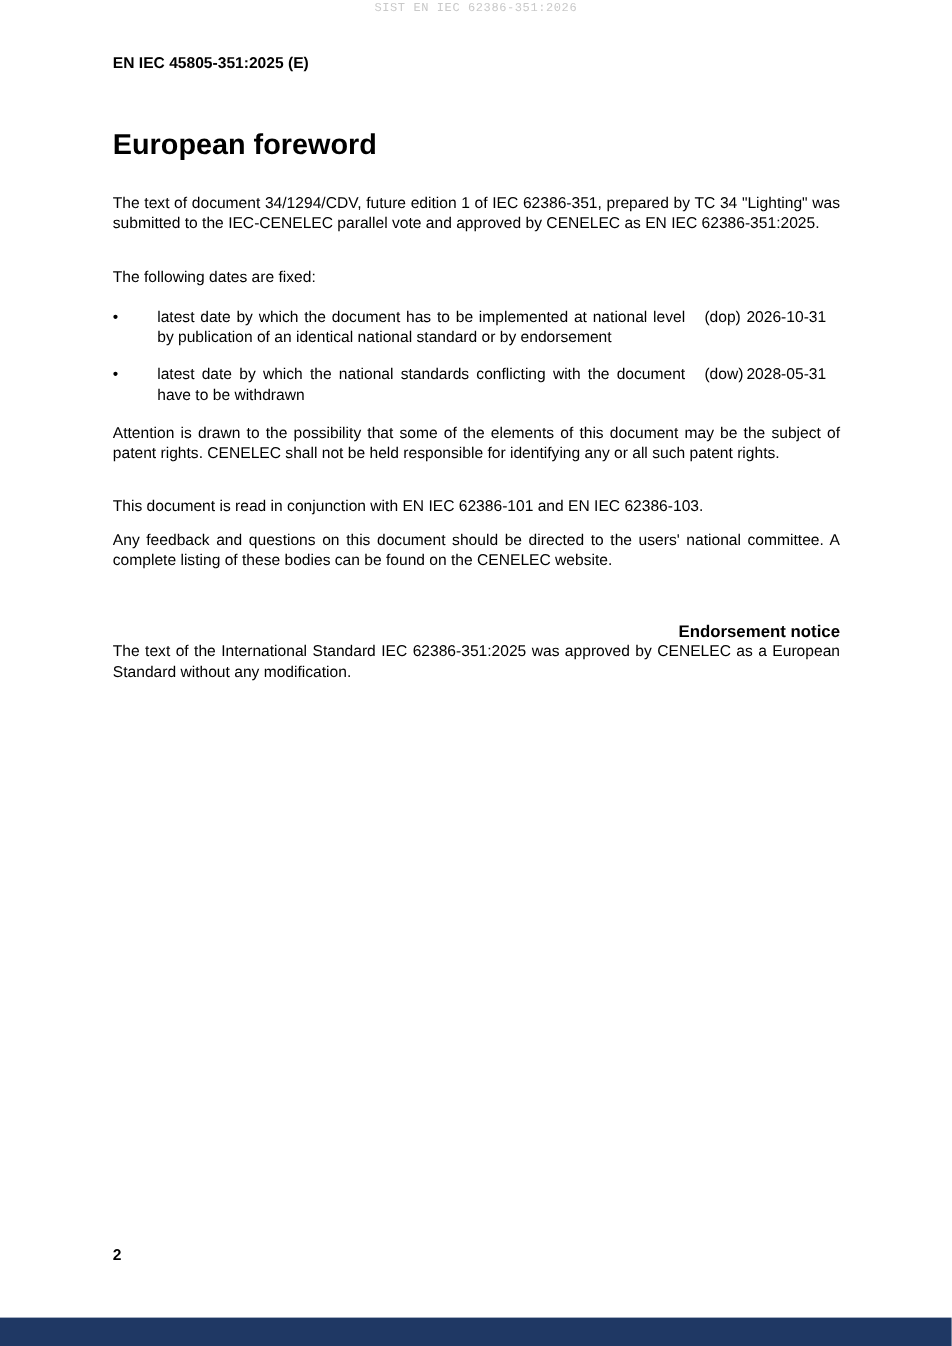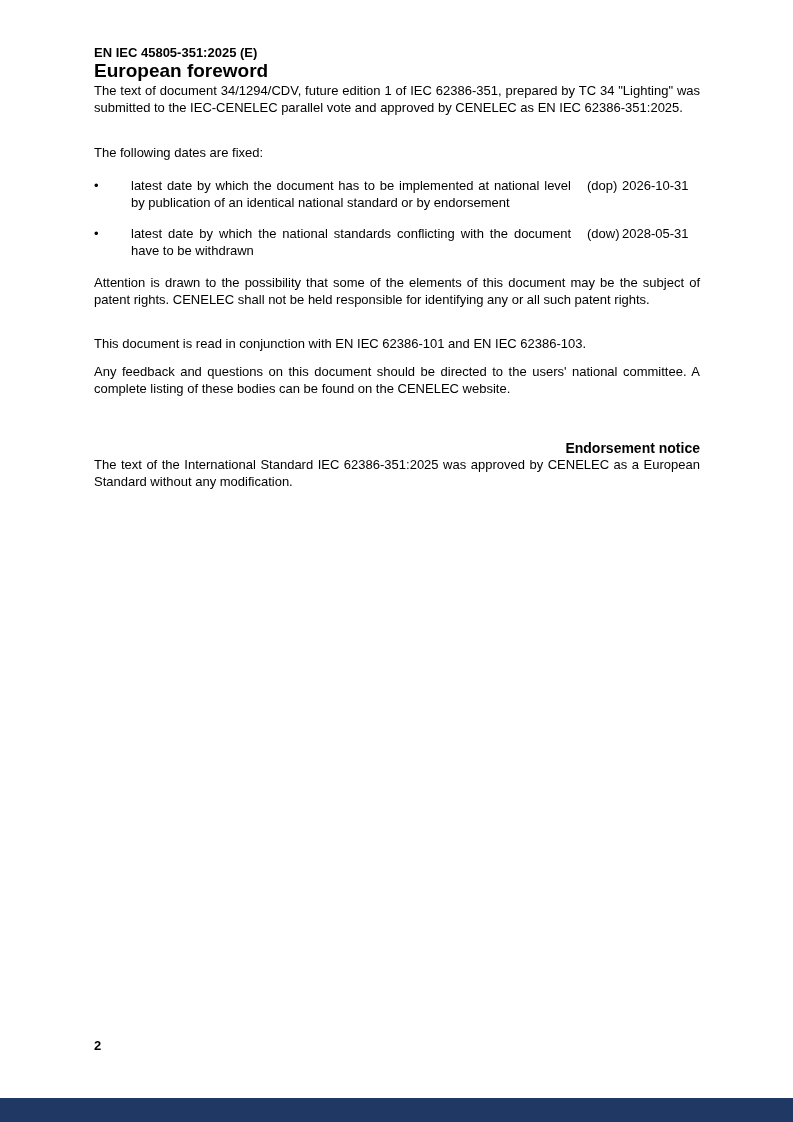--- a/index.html
+++ b/index.html
@@ -34,29 +34,30 @@
     left: 94px;
     top: 0;
     width: 606px;
   }
   .doc-header {
     margin-top: 45px;
     font-size: 13px;
     font-weight: bold;
   }
   .foreword-title {
-    font-size: 19px;
+    margin-top: 47px;
+    font-size: 24px;
     font-weight: bold;
   }
   p.body-text {
     font-size: 13px;
     line-height: 17px;
     text-align: justify;
   }
-  .para1 { }
+  .para1 { margin-top: 25px; }
   .dates-intro { margin-top: 28px; text-align: left; }
   .date-row {
     display: flex;
     align-items: flex-start;
     font-size: 13px;
     line-height: 17px;
   }
   .date-row-1 { margin-top: 16px; }
   .date-row-2 { margin-top: 14px; }
   .date-bullet {
@@ -98,20 +99,21 @@
     width: 100%;
     height: 24px;
     background: #1f3864;
   }
 </style>
 </head>
 <body>
 
 <div class="page">
 
+  <div class="watermark">SIST EN IEC 62386-351:2026</div>
 
   <div class="content">
 
     <div class="doc-header">EN IEC 45805-351:2025 (E)</div>
 
     <h1 class="foreword-title">European foreword</h1>
 
     <p class="body-text para1">The text of document 34/1294/CDV, future edition 1 of IEC 62386-351, prepared by TC 34 "Lighting" was submitted to the IEC-CENELEC parallel vote and approved by CENELEC as EN IEC 62386-351:2025.</p>
 
     <p class="body-text dates-intro">The following dates are fixed:</p>

